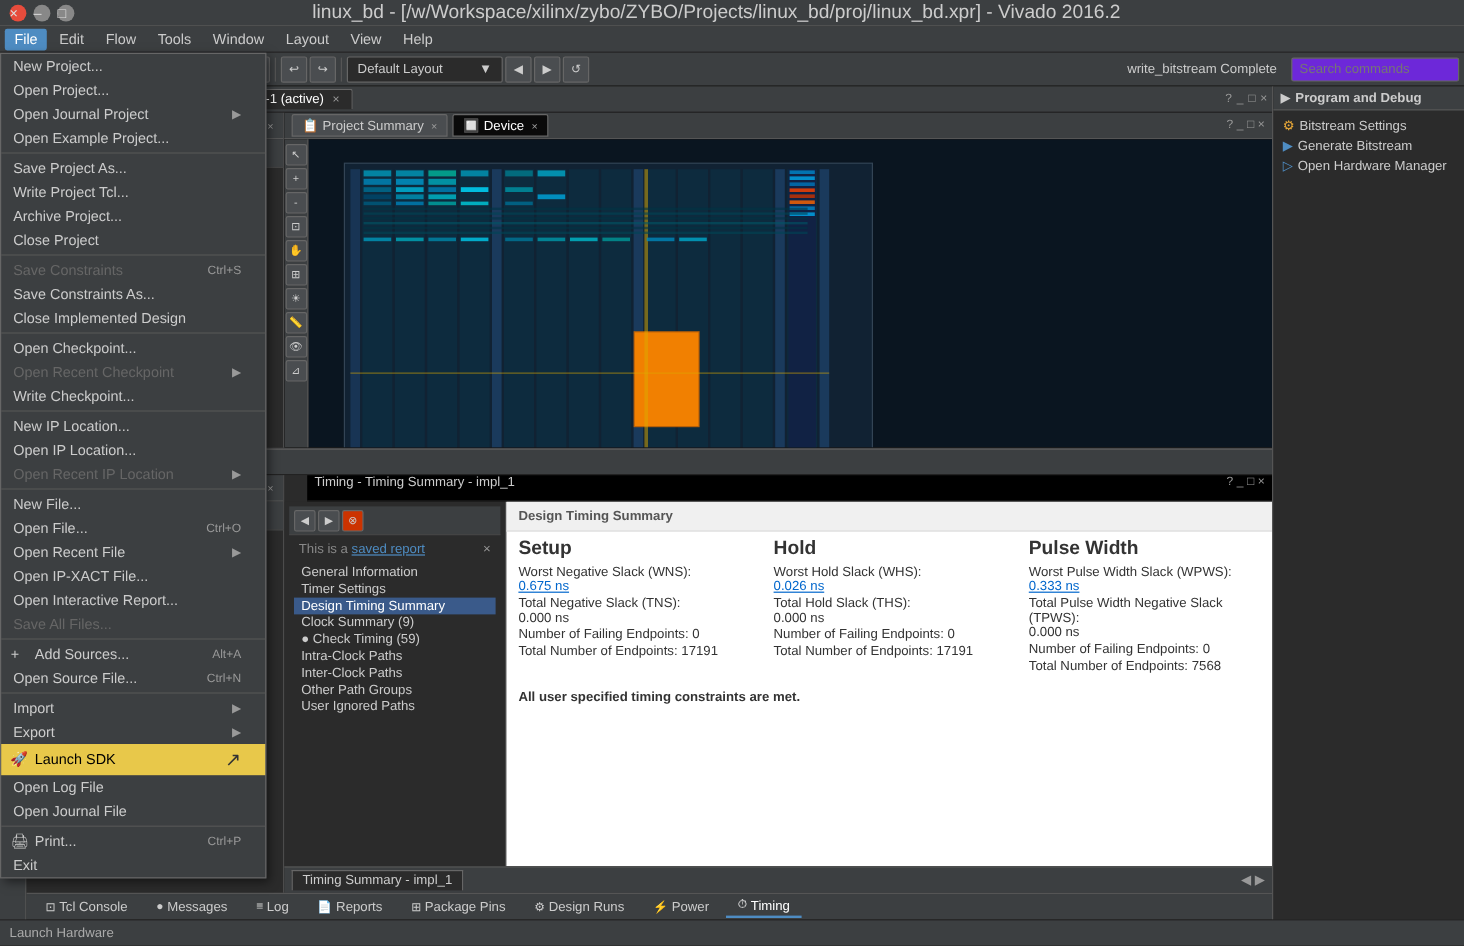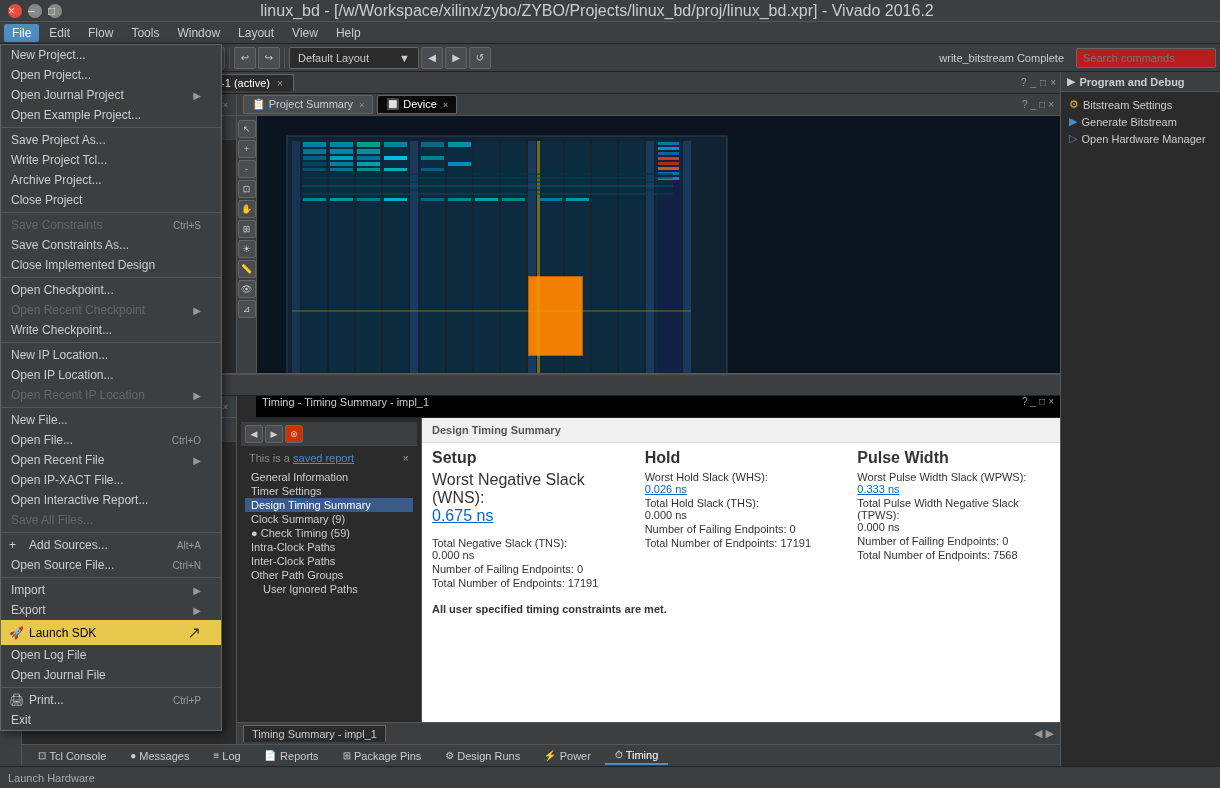--- a/index.html
+++ b/index.html
@@ -112,21 +112,21 @@
       display: flex;
       align-items: center;
       gap: 4px;
     }
     .tb-status {
       color: #ccc;
       font-size: 11px;
       margin-right: 8px;
     }
     .tb-search {
-      background: #b91c1c;
+      background: #6d28d9;
       border: 1px solid #666;
       border-radius: 2px;
       padding: 2px 6px;
       color: #ccc;
       font-size: 11px;
       height: 20px;
       width: 140px;
     }
 
     
@@ -839,35 +839,35 @@
                 <div class="tree-item">
                   <span style="margin-left:4px; color:#ccc; font-size:11px;">Intra-Clock Paths</span>
                 </div>
                 <div class="tree-item">
                   <span style="margin-left:4px; color:#ccc; font-size:11px;">Inter-Clock Paths</span>
                 </div>
                 <div class="tree-item">
                   <span style="margin-left:4px; color:#ccc; font-size:11px;">Other Path Groups</span>
                 </div>
                 <div class="tree-item">
-                  <span style="margin-left:16px; color:#ccc; font-size:11px;">User Ignored Paths</span>
+                  <span style="margin-left:4px; color:#ccc; font-size:11px;">User Ignored Paths</span>
                 </div>
               </div>
             </div>
           </div>
 
           <div id="timing-main">
             <div class="timing-header">
               <strong>Design Timing Summary</strong>
             </div>
             <div class="timing-grid">
 
               <div>
                 <div class="timing-col-header">Setup</div>
-                <div style="font-size:16px; margin-bottom:12px;">
+                <div style="font-size:11px; margin-bottom:2px;">
                   <span>Worst Negative Slack (WNS):</span><br>
                   <span style="color:#0066cc; text-decoration:underline; cursor:pointer;">0.675 ns</span>
                 </div>
                 <div style="font-size:11px; margin-bottom:2px;">
                   <span>Total Negative Slack (TNS):</span><br>
                   <span>0.000 ns</span>
                 </div>
                 <div style="font-size:11px; margin-bottom:2px;">
                   <span>Number of Failing Endpoints:</span>
                   <span>0</span>

